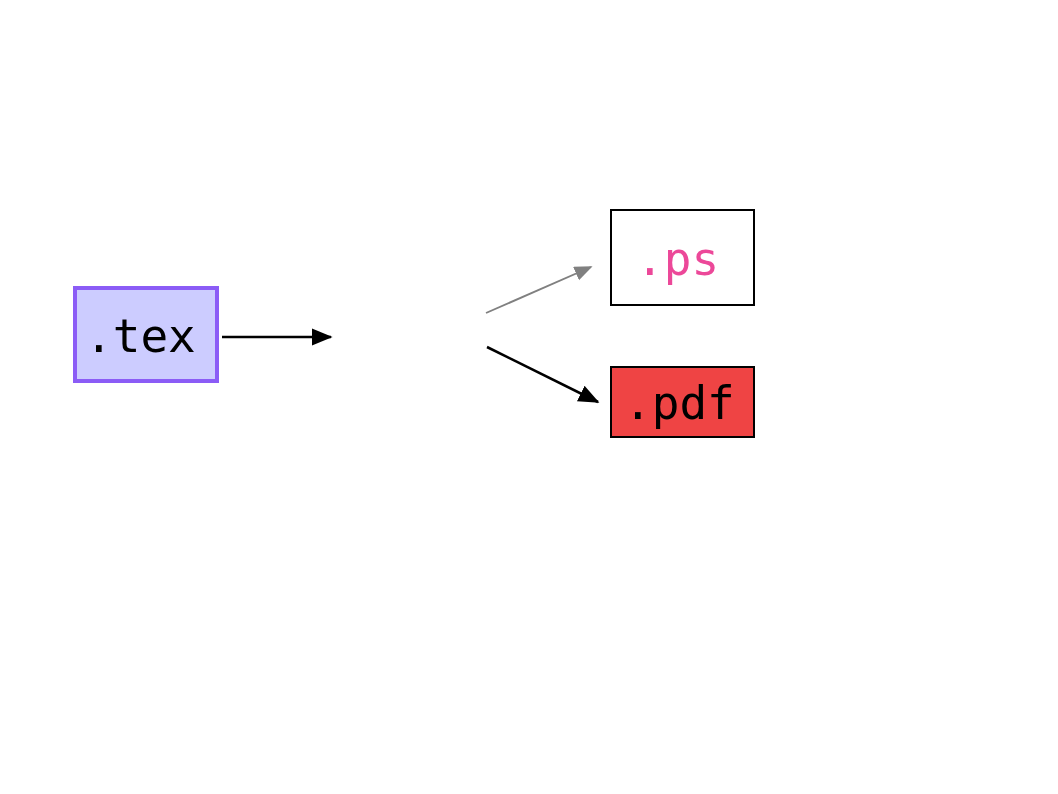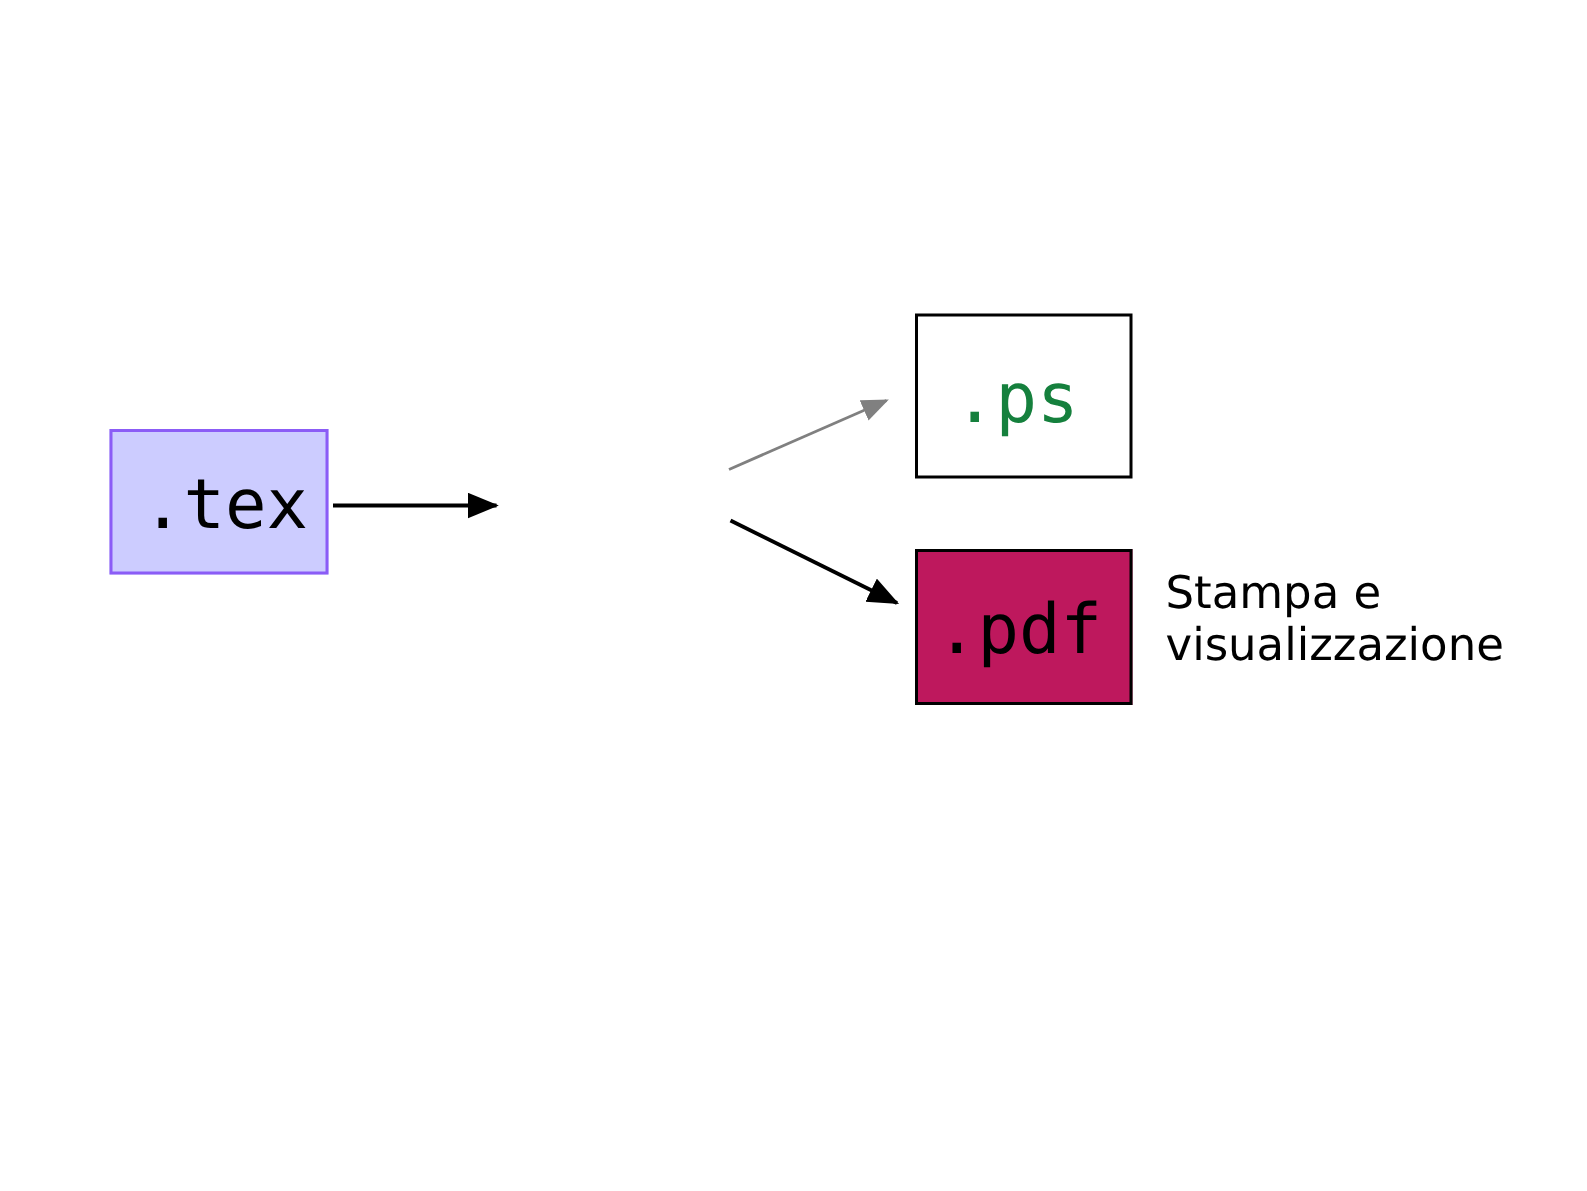--- a/index.html
+++ b/index.html
@@ -39,39 +39,38 @@
     white-space: pre;
   }
   .node-label {
     display: block;
     padding-left: 8px;
     margin-top: 2px;
   }
   .node-tex {
     left: 73px;  top: 286px;  width: 146px;  height: 97px;
     background: #ccccff;
-    border: 2px solid #8b5cf6;
+    border: 4px solid #8b5cf6;
     color: #000000;
-    justify-content: center;
   }
   .node-dvi {
     left: 338px; top: 286px;  width: 146px;  height: 97px;
     background: #ccccff;
     border: 2px solid #000000;
     color: #000000;
   }
   .node-ps {
-    left: 610px; top: 209px;  width: 145px;  height: 110px;
+    left: 610px; top: 209px;  width: 145px;  height: 97px;
     background: #ffffff;
     border: 2px solid #000000;
-    color: #15803d;
+    color: #ec4899;
   }
   .node-pdf {
-    left: 610px; top: 366px;  width: 145px;  height: 104px;
-    background: #be185d;
+    left: 610px; top: 366px;  width: 145px;  height: 72px;
+    background: #ef4444;
     border: 2px solid #000000;
     color: #000000;
   }
   .node-ps .node-label  { padding-left: 24px; }
   .node-pdf .node-label { padding-left: 12px; }
   .node-dvi .node-label { padding-left: 8px; }
 
   .side-note {
     position: absolute;
     font-family: "DejaVu Sans", sans-serif;
@@ -117,16 +116,14 @@
 
   <div class="node node-ps">
     <span class="node-label">.ps</span>
   </div>
 
   <div class="node node-pdf">
     <span class="node-label">.pdf</span>
   </div>
 
 
-  <div class="side-note note-stampa-viz">Stampa e
-visualizzazione</div>
 
 </div>
 
 </body></html>

